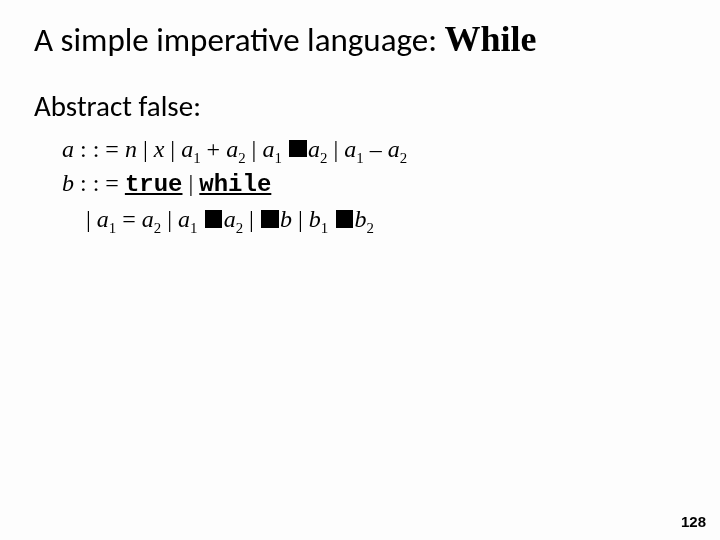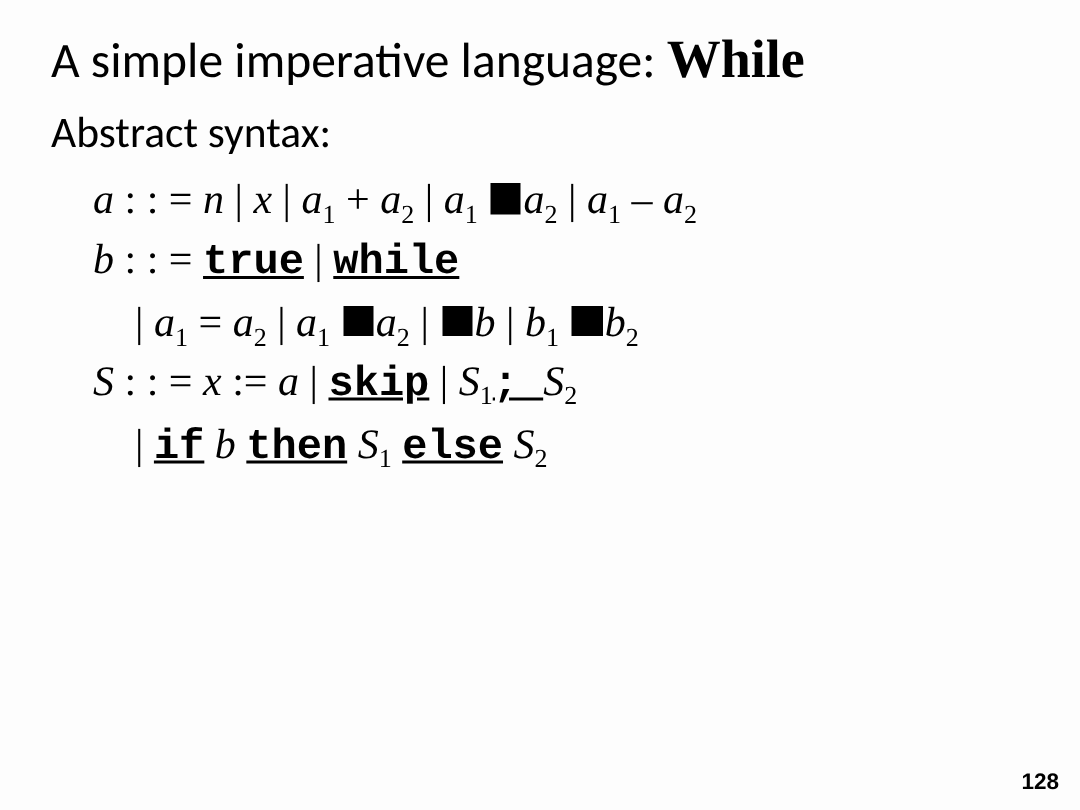--- a/index.html
+++ b/index.html
@@ -10,37 +10,37 @@
     font-family: Calibri, "Segoe UI", Arial, sans-serif;
     position: relative;
     color: #000;
   }
   .slide {
     padding: 18px 34px 0 34px;
   }
   .title {
     font-size: 33px;
     font-weight: 400;
-    margin-bottom: 10px;
+    margin-bottom: 28px;
     white-space: nowrap;
   }
   .title .while {
     font-family: "Times New Roman", serif;
     font-weight: 700;
     font-size: 36px;
   }
   .subhead {
     font-size: 29px;
     font-weight: 400;
     margin-bottom: 8px;
   }
   .grammar {
     padding-left: 28px;
     font-family: "Times New Roman", serif;
-    font-size: 28px;
+    font-size: 24px;
     line-height: 1.42;
   }
   .grammar .line { white-space: nowrap; }
   .it { font-style: italic; }
   .tt { font-family: "Courier New", monospace; font-weight: 700; font-style: normal; text-decoration: underline; }
   sub { font-size: 0.62em; vertical-align: sub; font-style: normal; line-height: 0; }
   .box {
     display: inline-block;
     width: 0.72em;
     height: 0.72em;
@@ -59,41 +59,35 @@
 </style>
 </head>
 <body>
 
 <div class="slide">
 
   <div class="title">
     <span>A simple imperative language: </span><span class="while">While</span>
   </div>
 
-  <div class="subhead">Abstract syntax:</div>
+  <div class="subhead">Abstract false:</div>
 
   <div class="grammar">
 
     <div class="line">
       <span class="it">a</span><span> : : = </span><span class="it">n</span><span> | </span><span class="it">x</span><span> | </span><span class="it">a</span><sub>1</sub><span> + </span><span class="it">a</span><sub>2</sub><span> | </span><span class="it">a</span><sub>1</sub> <span class="box"></span><span class="it">a</span><sub>2</sub><span> | </span><span class="it">a</span><sub>1</sub><span> – </span><span class="it">a</span><sub>2</sub>
     </div>
 
     <div class="line">
       <span class="it">b</span><span> : : = </span><span class="tt">true</span><span> | </span><span class="tt">while</span>
     </div>
 
     <div class="line">
       &nbsp;&nbsp;&nbsp;<span> | </span><span class="it">a</span><sub>1</sub><span> = </span><span class="it">a</span><sub>2</sub><span> | </span><span class="it">a</span><sub>1</sub> <span class="box"></span><span class="it">a</span><sub>2</sub><span> | </span> <span class="box"></span><span class="it">b</span><span> | </span><span class="it">b</span><sub>1</sub> <span class="box"></span><span class="it">b</span><sub>2</sub>
     </div>
 
-    <div class="line">
-      <span class="it">S</span><span> : : = </span><span class="it">x</span><span> := </span><span class="it">a</span><span> | </span><span class="tt">skip</span><span> | </span><span class="it">S</span><sub>1</sub><span class="tt">; </span><span class="it">S</span><sub>2</sub>
-    </div>
 
-    <div class="line">
-      &nbsp;&nbsp;&nbsp;<span> | </span><span class="tt">if</span> <span class="it">b</span> <span class="tt">then</span> <span class="it">S</span><sub>1</sub> <span class="tt">else</span> <span class="it">S</span><sub>2</sub>
-    </div>
 
 
   </div>
 </div>
 
 <div class="pagenum">128</div>
 
 </body></html>

